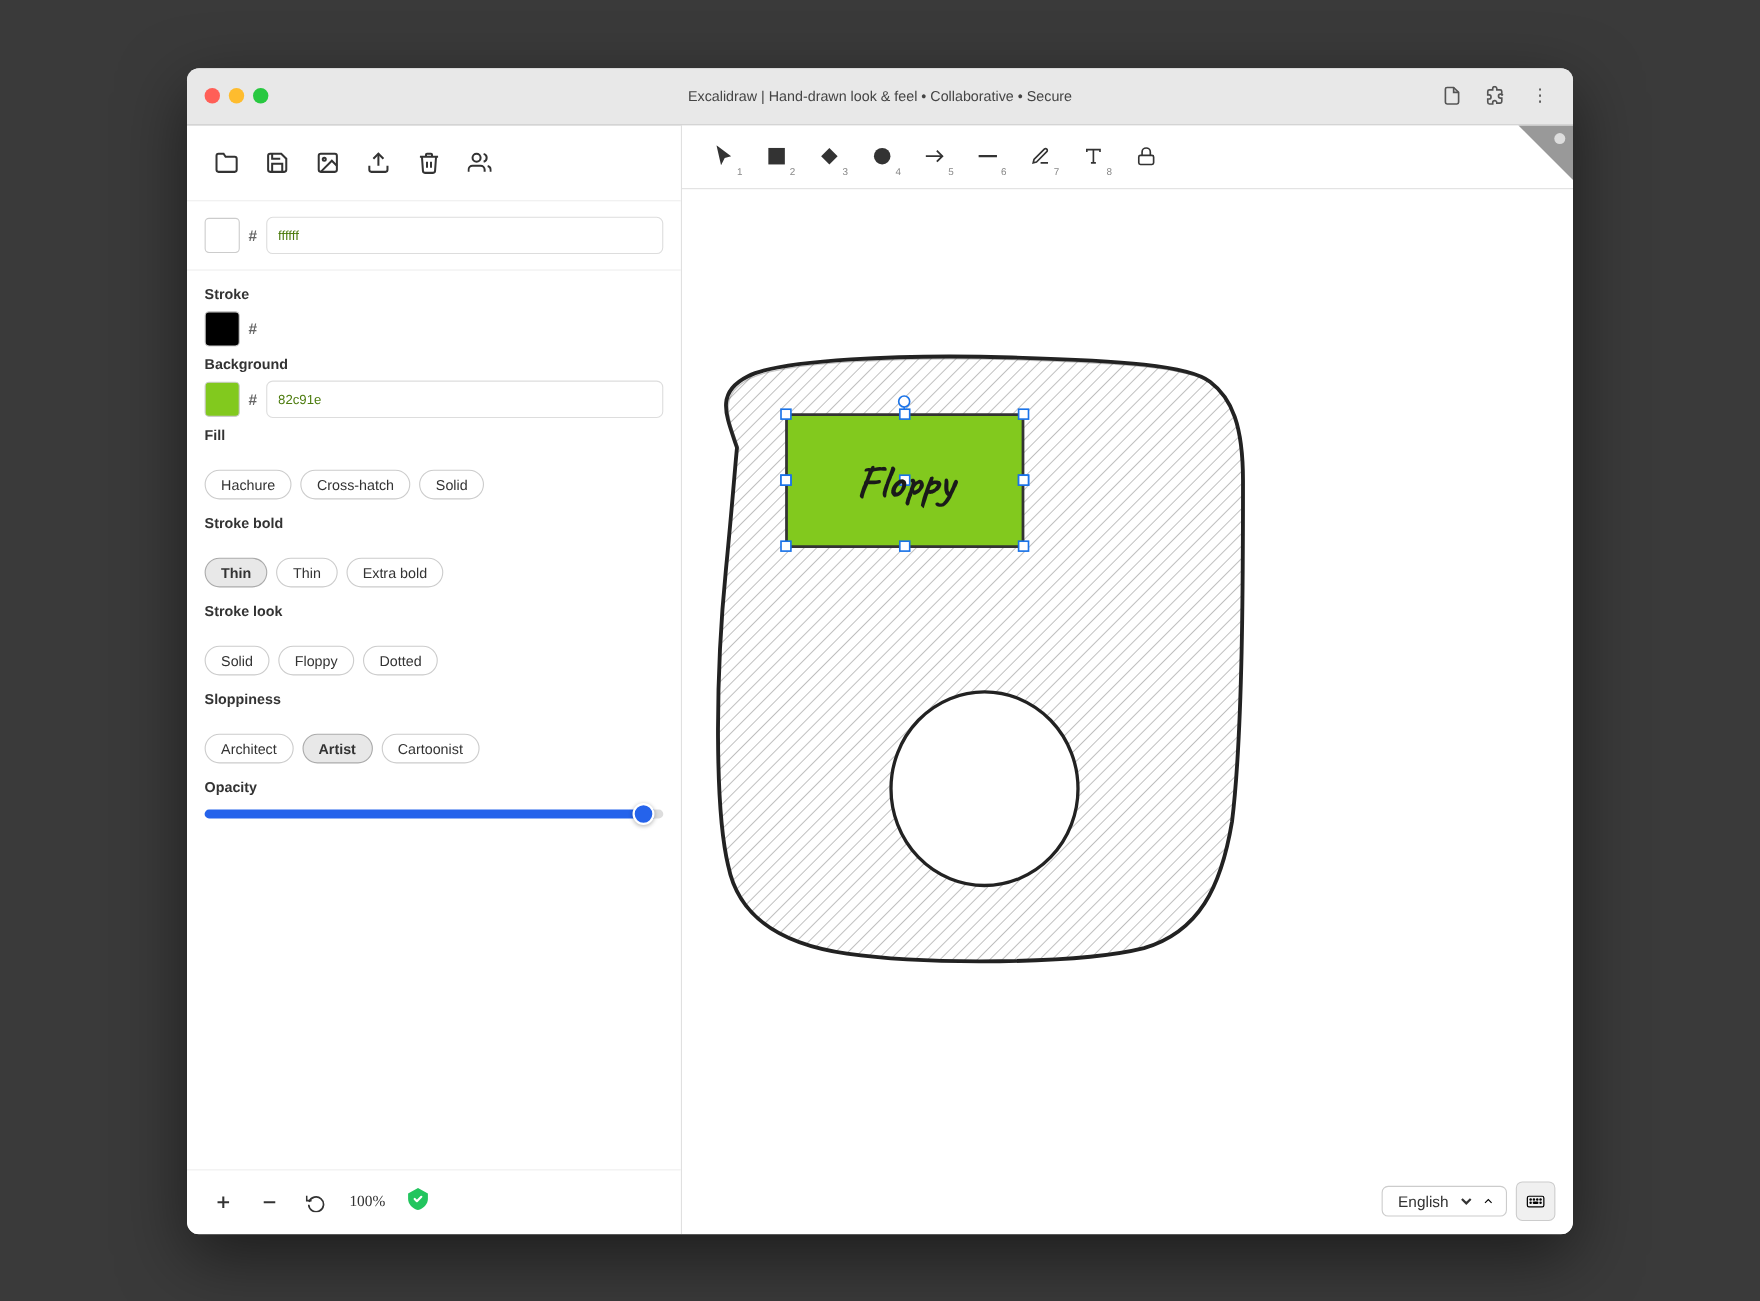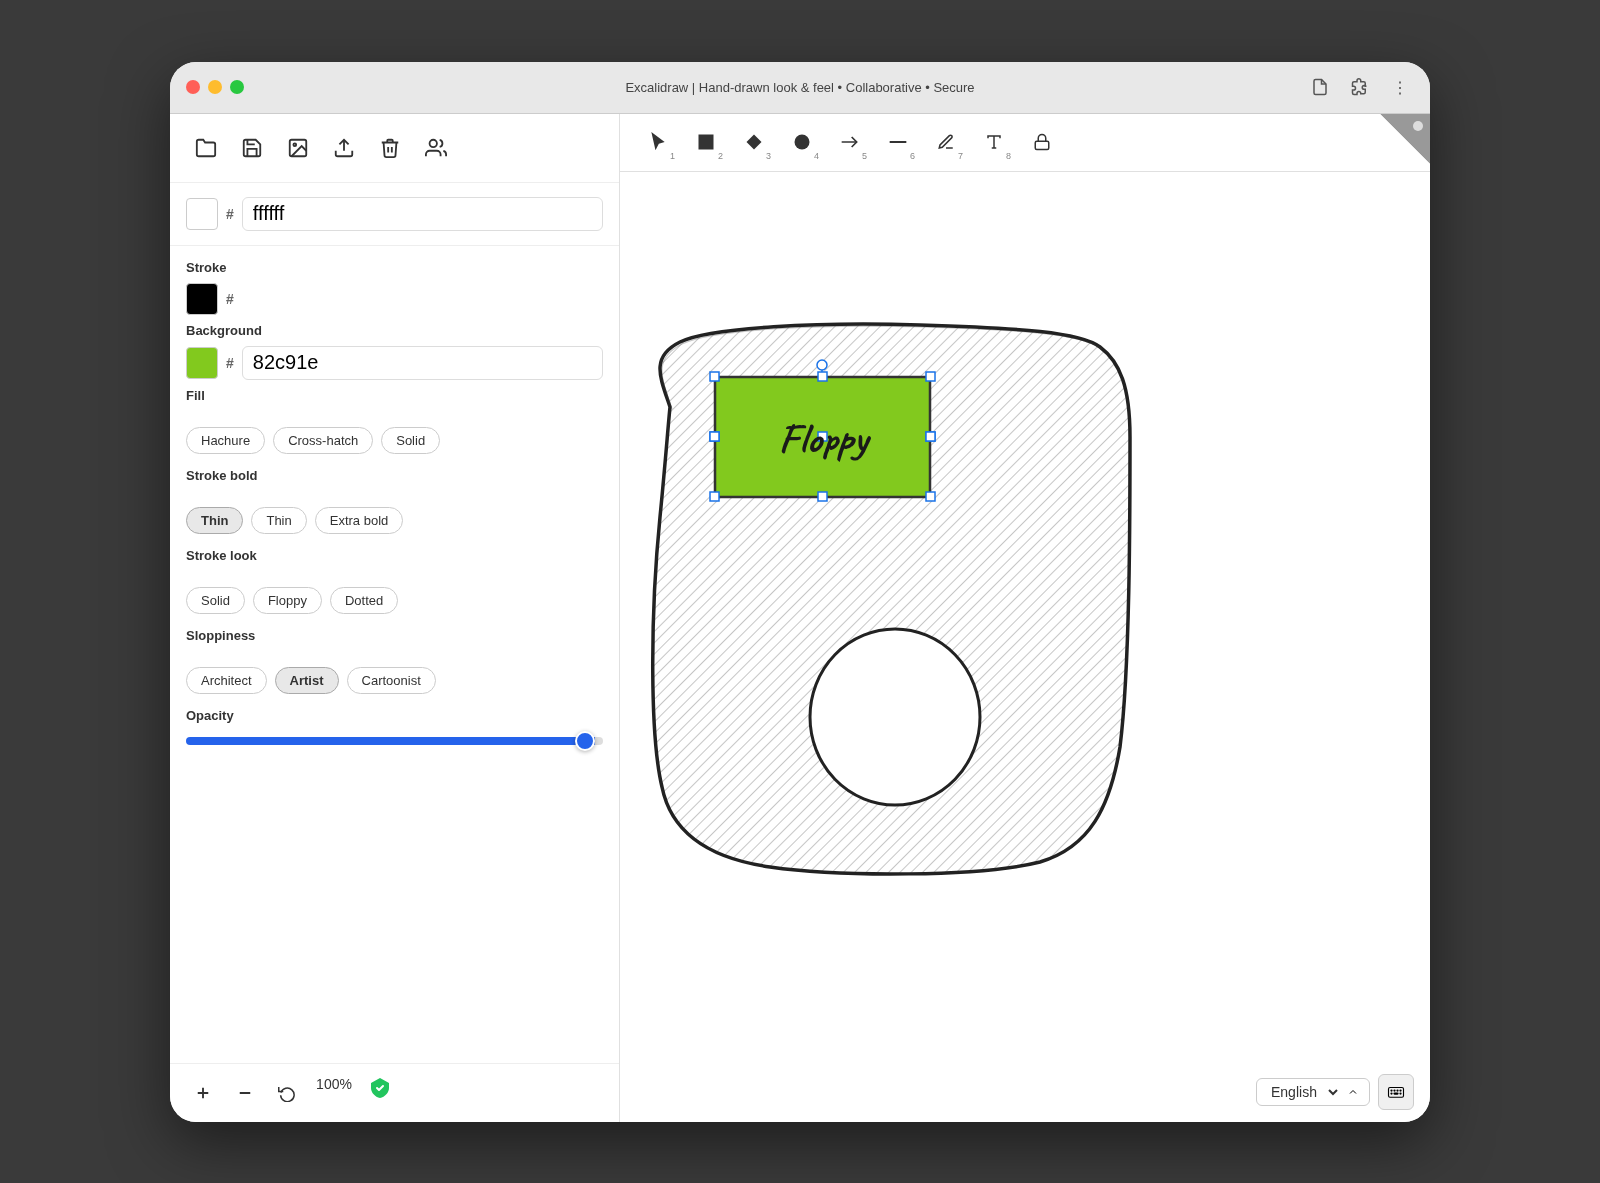--- a/index.html
+++ b/index.html
@@ -8,21 +8,21 @@
       display: flex;
       align-items: center;
       justify-content: center;
       min-height: 100vh;
       font-family: -apple-system, BlinkMacSystemFont, 'Segoe UI', sans-serif;
     }
     .window {
       width: 1260px;
       height: 1060px;
       background: #f0f0f0;
-      border-radius: 26px;
+      border-radius: 11px;
       box-shadow: 0 20px 60px rgba(0,0,0,0.5);
       overflow: hidden;
       display: flex;
       flex-direction: column;
     }
     .titlebar {
       background: #e8e8e8;
       height: 52px;
       display: flex;
       align-items: center;
@@ -127,22 +127,22 @@
       font-size: 14px;
       color: #666;
       font-weight: 600;
     }
     .color-text-input {
       flex: 1;
       height: 34px;
       border: 1px solid #ddd;
       border-radius: 6px;
       padding: 0 10px;
-      font-size: 20px;
-      color: #000000;
+      font-size: 12px;
+      color: #4d7c0f;
       background: #fff;
     }
     .properties-section {
       padding: 14px 16px;
     }
     .prop-label {
       font-size: 13px;
       font-weight: 600;
       color: #333;
       margin-bottom: 8px;
@@ -213,21 +213,23 @@
       cursor: pointer;
       border: 2px solid #fff;
       box-shadow: 0 1px 4px rgba(0,0,0,0.3);
     }
     
     .sidebar-bottom {
       margin-top: auto;
       padding: 12px 16px;
       border-top: 1px solid #eee;
       display: flex;
+      align-items: center;
       gap: 8px;
+      font-family: Liberation Serif, serif;
     }
     .zoom-btn {
       width: 34px;
       height: 34px;
       border: none;
       background: none;
       border-radius: 6px;
       cursor: pointer;
       font-size: 18px;
       display: flex;

